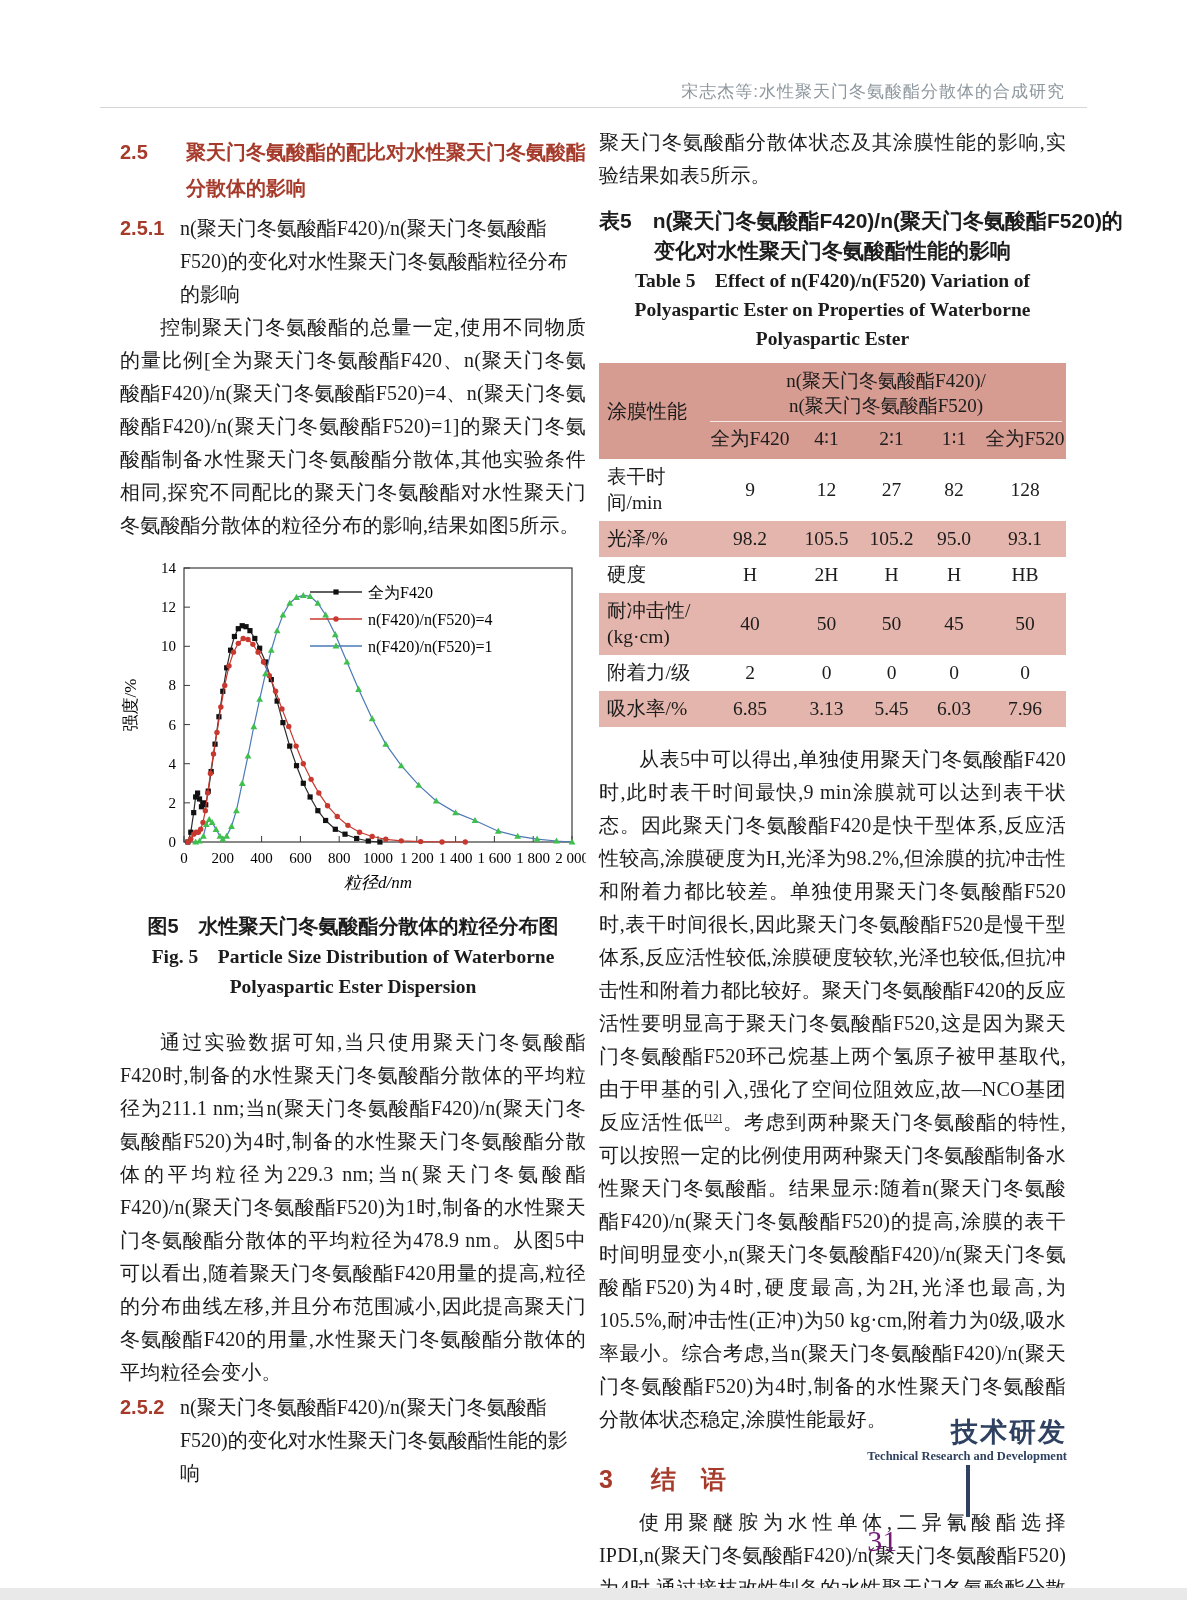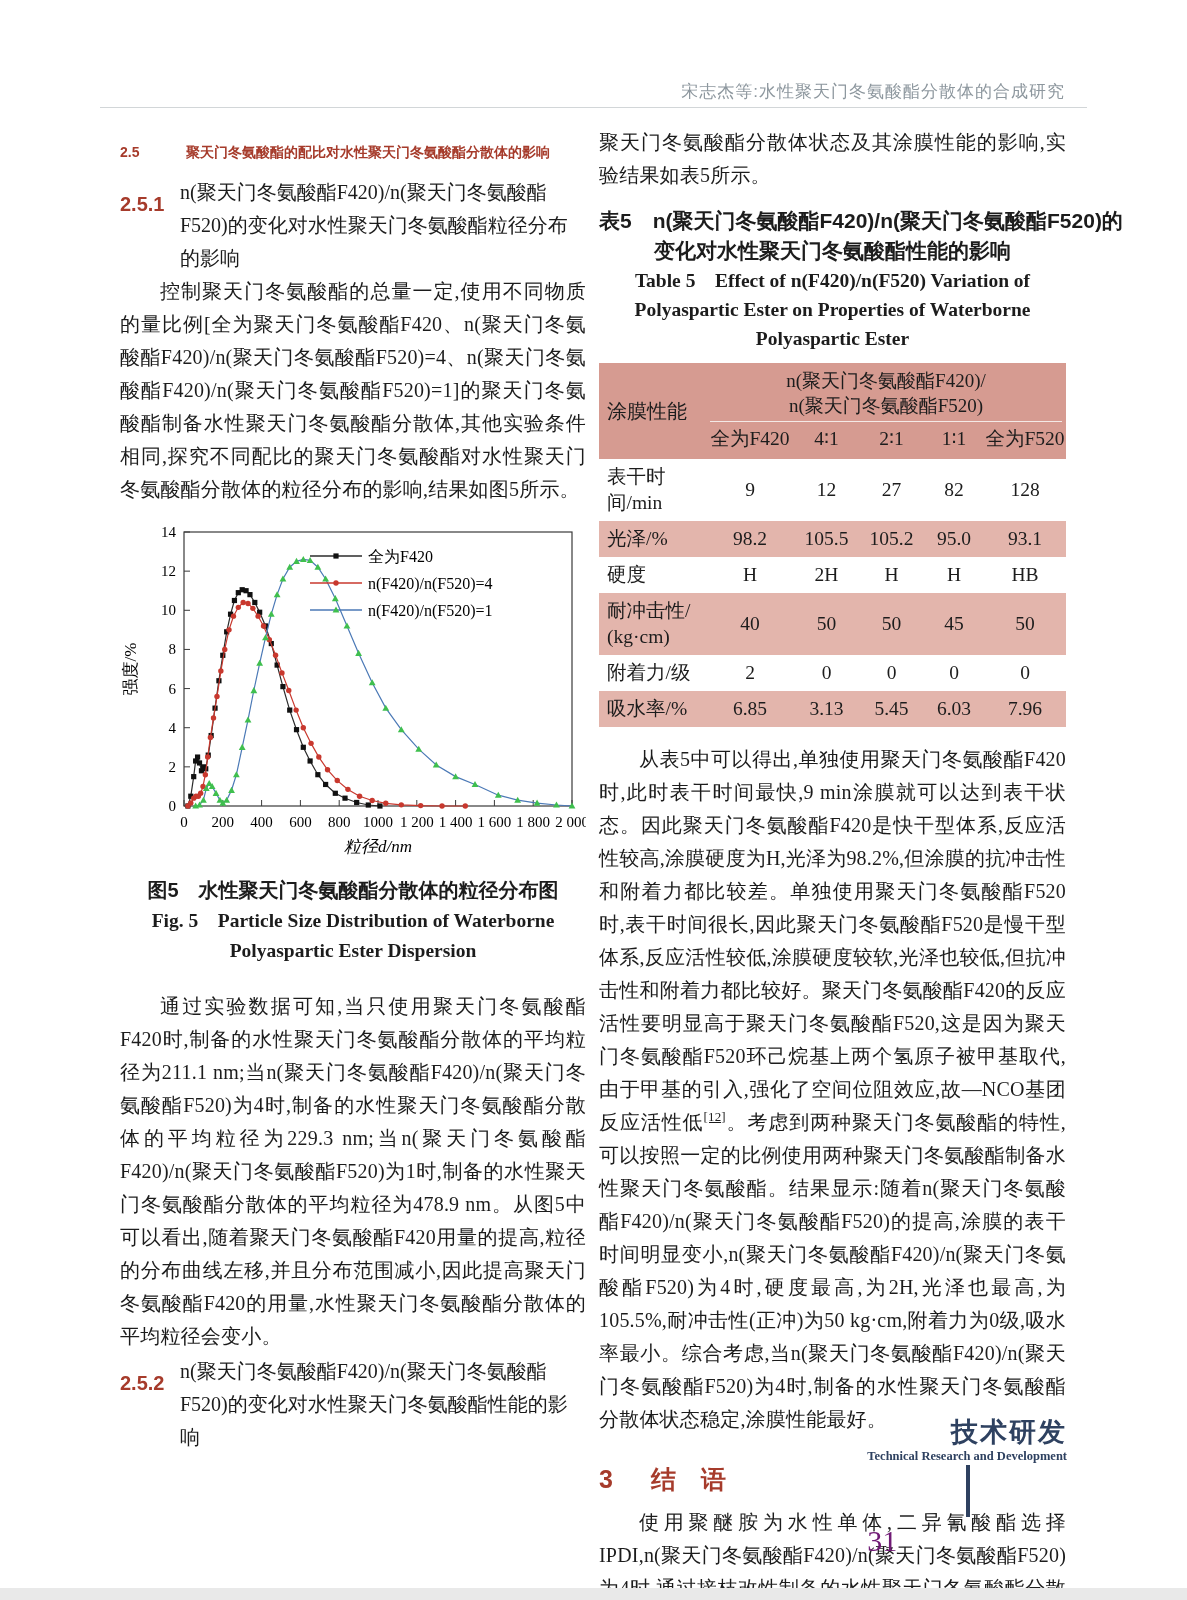--- a/index.html
+++ b/index.html
@@ -8,29 +8,29 @@
   
   .running-head{position:absolute;top:80px;left:100px;width:965px;text-align:right;
      font-family:"Liberation Sans",sans-serif;font-size:17px;color:#8d979e;letter-spacing:1px;}
   .head-rule{position:absolute;top:107px;left:100px;width:987px;border-top:1.5px solid #d2d6d8;}
   
   .columns{position:absolute;top:126px;left:120px;width:947px;display:flex;gap:13px;}
   .col{width:467px;}
   .col-left{width:466px;}
   .body{margin:0;font-size:20px;line-height:33px;text-align:justify;letter-spacing:0.2px;}
   .indent{text-indent:2em;}
-  sup{font-size:13px;line-height:0;text-decoration:underline;}
+  sup{font-size:10px;line-height:0;text-decoration:underline;}
   
   .sec-h1{position:relative;margin:8px 0 6px 0;padding-left:66px;
-     font-family:"Liberation Sans",sans-serif;font-weight:700;font-size:14px;line-height:36px;
+     font-family:"Liberation Sans",sans-serif;font-weight:700;font-size:20px;line-height:36px;
      color:#a63b2b;text-align:left;}
   .sec-h1 .sec-num{position:absolute;left:0;top:0;}
   .sec-h2{position:relative;margin:2px 0 0 0;padding-left:60px;font-weight:400;
      font-size:20px;line-height:33px;color:#1c1c1c;text-align:left;}
-  .sec-h2 .sec-num{position:absolute;left:0;top:12px;
+  .sec-h2 .sec-num{position:absolute;left:0;top:0;
      font-family:"Liberation Sans",sans-serif;font-weight:700;color:#a63b2b;text-align:right;}
   .conclusion{margin-top:26px;margin-bottom:10px;padding-left:52px;font-size:25px;line-height:34px;}
   
   figure{margin:10px 0 2px 0;}
   figcaption{margin-top:2px;}
   .cap-zh{font-family:"Liberation Sans",sans-serif;font-weight:700;font-size:20px;
      text-align:center;line-height:32px;}
   .cap-en{font-weight:700;font-size:19.5px;text-align:center;line-height:30px;}
   
   .tbl-cap{margin-top:14px;}

